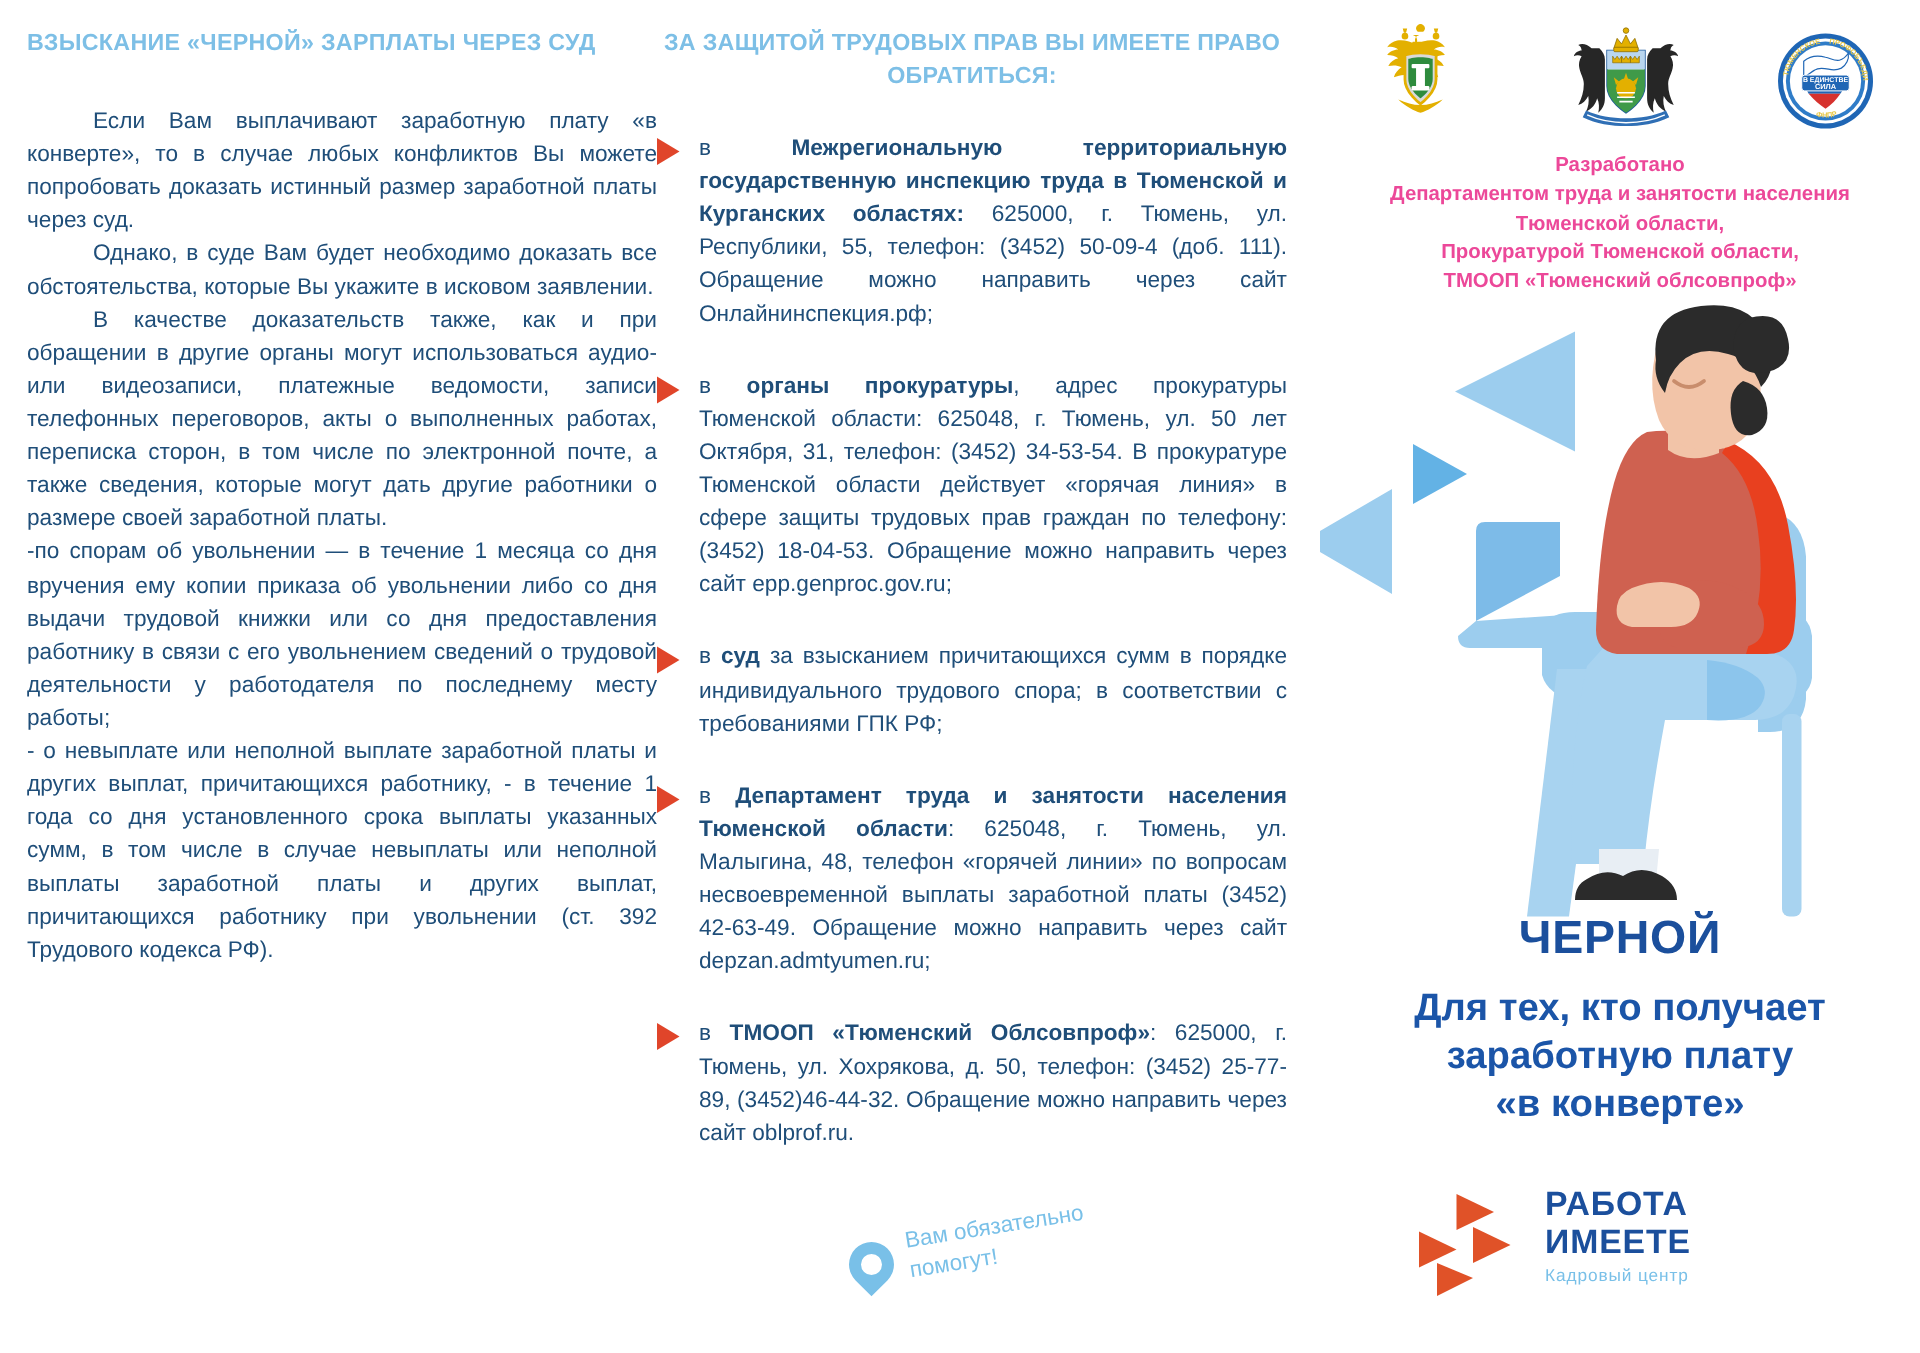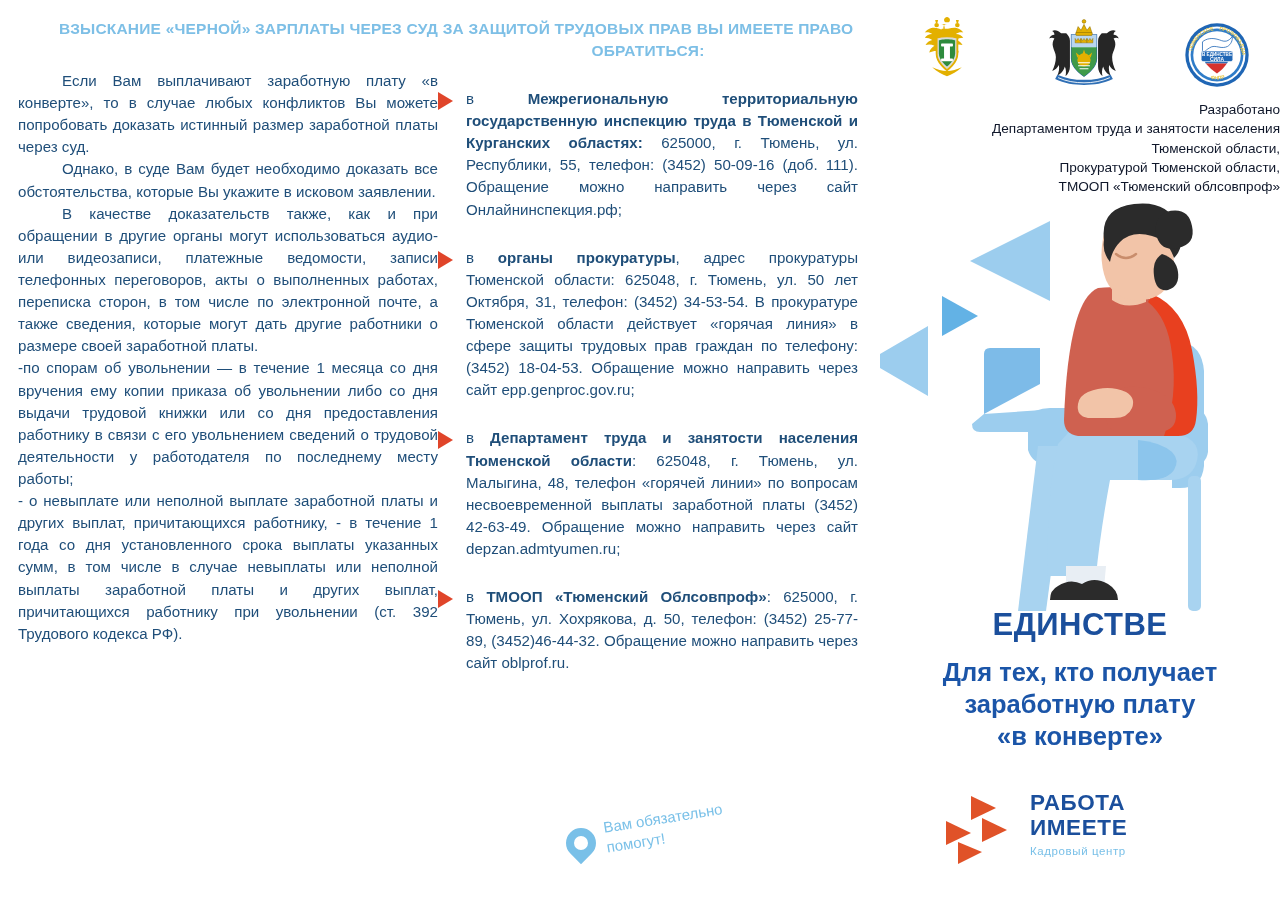--- a/index.html
+++ b/index.html
@@ -26,21 +26,21 @@
     top: 18px;
     width: 420px;
   }
 
   .section-heading {
     color: #7dbfe6;
     font-weight: bold;
     font-size: 15.5px;
     line-height: 1.42;
     letter-spacing: 0.2px;
-    text-align: right;
+    text-align: left;
     text-transform: uppercase;
   }
 
   .body-text {
     color: #1f4e79;
     font-size: 15.1px;
     line-height: 1.465;
     text-align: justify;
     text-justify: inter-word;
   }
@@ -141,25 +141,26 @@
     justify-content: space-around;
     align-items: flex-end;
   }
   .emblem { position: relative; }
 
   .credit-text {
     position: absolute;
     left: 0;
     top: 100px;
     width: 400px;
-    text-align: right;
-    color: #0f172a;
+    text-align: center;
+    color: #ec4899;
     font-size: 13.6px;
     line-height: 1.42;
     white-space: pre-line;
+    font-weight: bold;
   }
 
   
   .illustration {
     position: absolute;
     left: 0;
     top: 196px;
     width: 400px;
     height: 420px;
   }
@@ -231,27 +232,30 @@
       <p class="para noindent">- о невыплате или неполной выплате заработной платы и других выплат, причитающихся работнику, - в течение 1 года со дня установленного срока выплаты указанных сумм, в том числе в случае невыплаты или неполной выплаты заработной платы и других выплат, причитающихся работнику при увольнении (ст. 392 Трудового кодекса РФ).</p>
     </div>
   </div>
 
   <div class="col-mid">
     <div class="section-heading">ЗА ЗАЩИТОЙ ТРУДОВЫХ ПРАВ ВЫ ИМЕЕТЕ ПРАВО ОБРАТИТЬСЯ:</div>
 
     <div class="bullet-list">
 
       <div class="bullet-item">
-        <span class="bullet-arrow"></span><span>в </span><b>Межрегиональную территориальную государственную инспекцию труда в Тюменской и Курганских областях:</b><span> 625000,  г. Тюмень, ул. Республики, 55, телефон: (3452) 50-09-16 (доб. 111). Обращение можно направить через сайт Онлайнинспекция.рф;</span>
+        <span class="bullet-arrow"></span><span>в </span><b>Межрегиональную территориальную государственную инспекцию труда в Тюменской и Курганских областях:</b><span> 625000,  г. Тюмень, ул. Республики, 55, телефон: (3452) 50-09-4 (доб. 111). Обращение можно направить через сайт Онлайнинспекция.рф;</span>
       </div>
 
       <div class="bullet-item">
         <span class="bullet-arrow"></span><span>в </span><b>органы прокуратуры</b><span>, адрес прокуратуры Тюменской области: 625048, г. Тюмень, ул. 50 лет Октября, 31, телефон: (3452) 34-53-54. В прокуратуре Тюменской области действует «горячая линия» в сфере защиты трудовых прав граждан по телефону: (3452) 18-04-53. Обращение можно направить через сайт epp.genproc.gov.ru;</span>
       </div>
 
+      <div class="bullet-item">
+        <span class="bullet-arrow"></span><span>в </span><b>суд</b><span> за взысканием причитающихся сумм в порядке индивидуального трудового спора; в соответствии с требованиями ГПК РФ;</span>
+      </div>
 
       <div class="bullet-item">
         <span class="bullet-arrow"></span><span>в </span><b>Департамент труда и занятости населения Тюменской области</b><span>: 625048, г. Тюмень, ул. Малыгина, 48, телефон «горячей линии» по вопросам несвоевременной выплаты заработной платы (3452) 42-63-49. Обращение можно направить через сайт depzan.admtyumen.ru;</span>
       </div>
 
       <div class="bullet-item">
         <span class="bullet-arrow"></span><span>в </span><b>ТМООП «Тюменский   Облсовпроф»</b><span>: 625000, г. Тюмень, ул. Хохрякова, д. 50, телефон:  (3452) 25-77-89, (3452)46-44-32. Обращение можно направить через сайт oblprof.ru.</span>
       </div>
 
     </div>
@@ -407,21 +411,21 @@
 
         <path d="M236 58 q10 8 20 0" fill="none" stroke="#c98d6c" stroke-width="2.5" stroke-linecap="round"></path>
 
         <path d="M224 44 q-4 -32 30 -36 q34 -4 44 22 q8 20 -4 32 q-6 -18 -22 -22 q-20 -6 -32 6 q-8 8 -10 20 q-8 -10 -6 -22 z" fill="#2b2b2b"></path>
         <path d="M286 16 q22 -6 26 14 q4 18 -14 22 q-18 4 -22 -14 q-2 -16 10 -22 z" fill="#2b2b2b"></path>
         <path d="M282 58 q14 4 16 18 q2 14 -10 18 q-12 2 -14 -14 q-2 -16 8 -22 z" fill="#2b2b2b"></path>
       </svg>
     </div>
 
     <div class="right-title-block">
-      <div class="pamyatka">ЕДИНСТВЕ</div>
+      <div class="pamyatka">ЧЕРНОЙ</div>
       <div class="subtitle">Для тех, кто получает
 заработную плату
 «в конверте»</div>
     </div>
 
     <div class="rr-logo">
       <svg class="rr-mark" width="76" height="76" viewBox="0 0 76 76" aria-hidden="true">
         <path d="M31 6 L31 30 L56 18 Z" fill="#e05228"></path>
         <path d="M6 31 L6 55 L31 43 Z" fill="#e05228"></path>
         <path d="M42 28 L42 52 L67 40 Z" fill="#e05228"></path>

